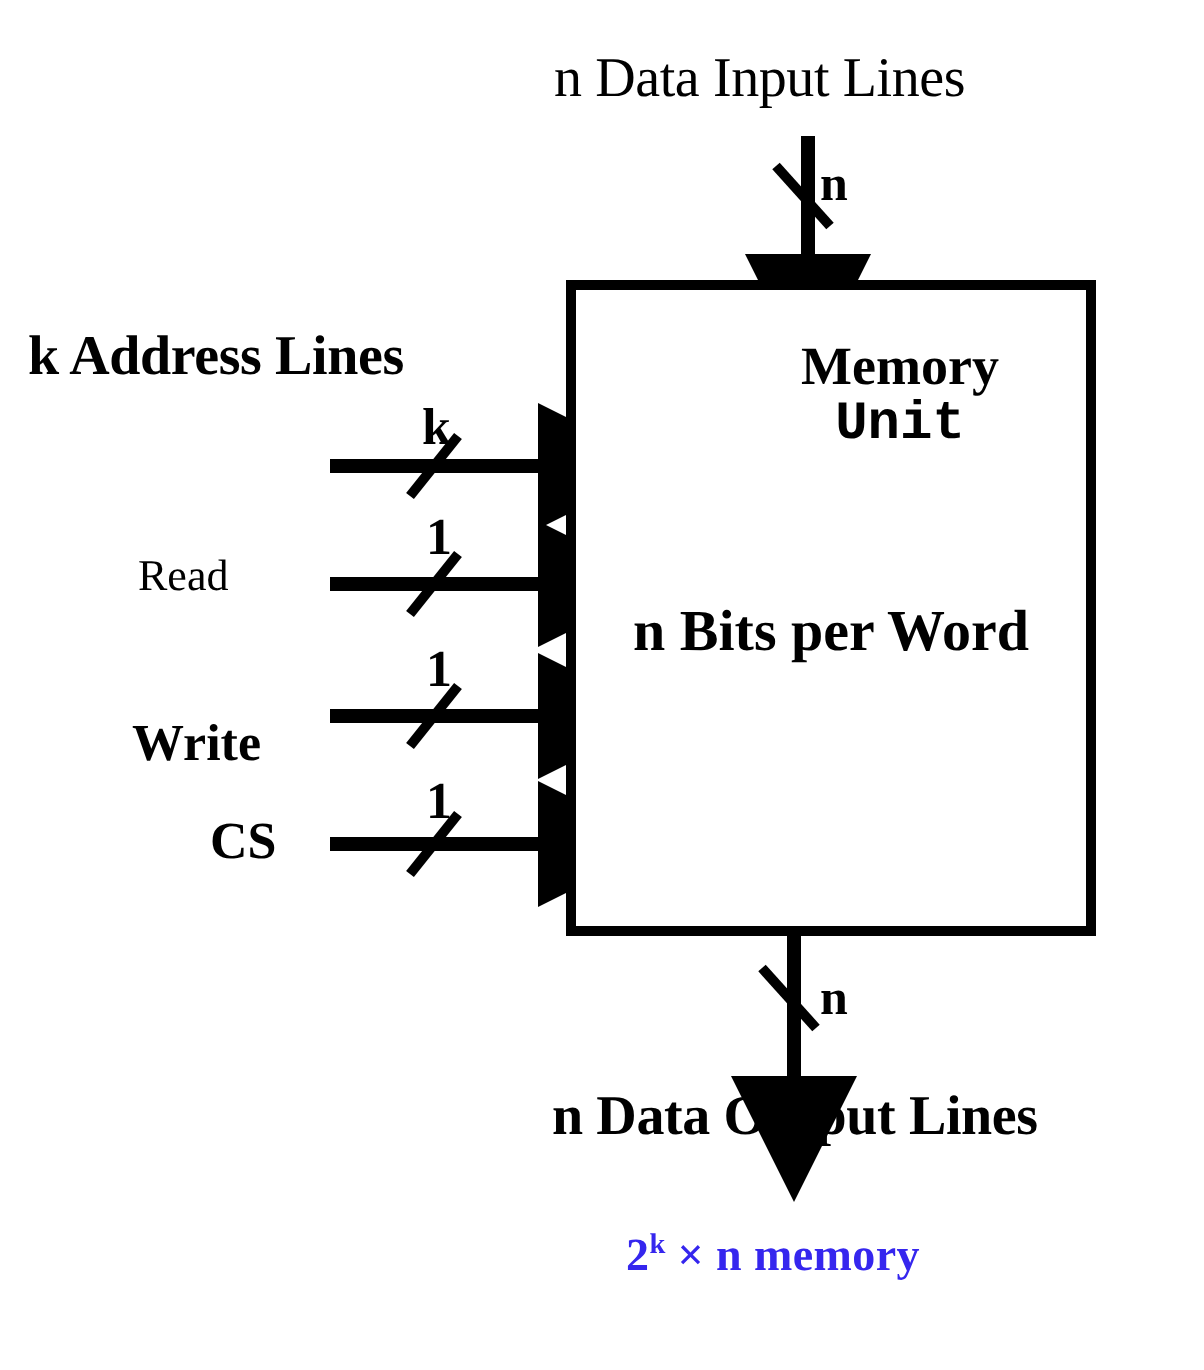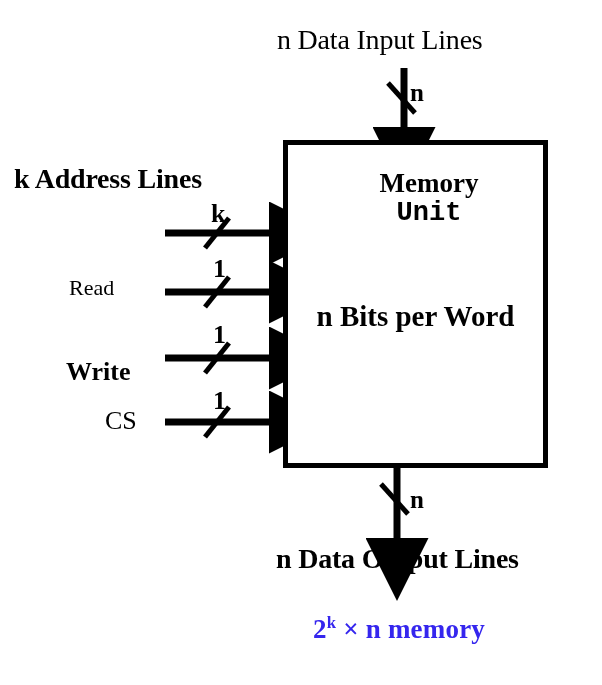--- a/index.html
+++ b/index.html
@@ -49,40 +49,40 @@
     left: 66px;
     top: 343px;
     font-size: 26px;
     font-weight: bold;
     margin-top: 16px;
   }
   #lbl-cs {
     left: 105px;
     top: 408px;
     font-size: 26px;
-    font-weight: normal;
+    font-weight: bold;
   }
 
   
   #memory-box {
     position: absolute;
     left: 283px;
     top: 140px;
     width: 265px;
     height: 328px;
     border: 5px solid #000000;
     box-sizing: border-box;
     background: #ffffff;
   }
 
   
   .boxline {
     position: absolute;
     width: 306px;
-    left: 276px;
+    left: 297px;
     text-align: center;
     font-weight: bold;
     white-space: nowrap;
   }
   #box-memory  { top: 168px; font-size: 27px; }
   #box-unit    { top: 198px; font-size: 27px; font-family: Liberation Mono, monospace; }
   #box-words   { top: 258px; font-size: 29px; }
   #box-bits    { top: 300px; font-size: 29px; left: 277px; width: 277px; }
   .sup {
     font-size: 0.62em;
@@ -94,21 +94,21 @@
   #lbl-data-output {
     left: 276px;
     top: 545px;
     font-size: 28px;
     font-weight: bold;
     letter-spacing: -0.2px;
   }
   #lbl-memsize {
     left: 313px;
     top: 616px;
-    font-size: 27px;
+    font-size: 23px;
     font-weight: bold;
     color: #3526ee;
     letter-spacing: 0.2px;
   }
 
   
   .width-label {
     position: absolute;
     font-size: 26px;
     font-weight: bold;

